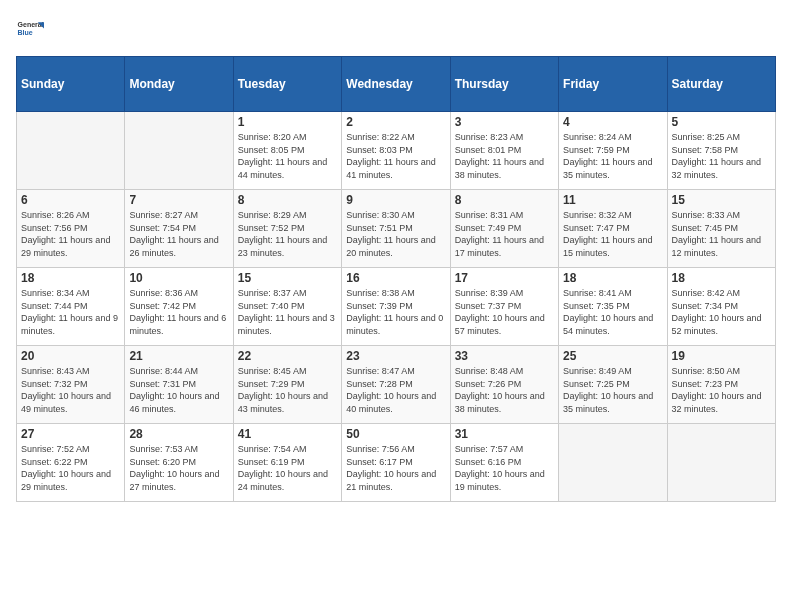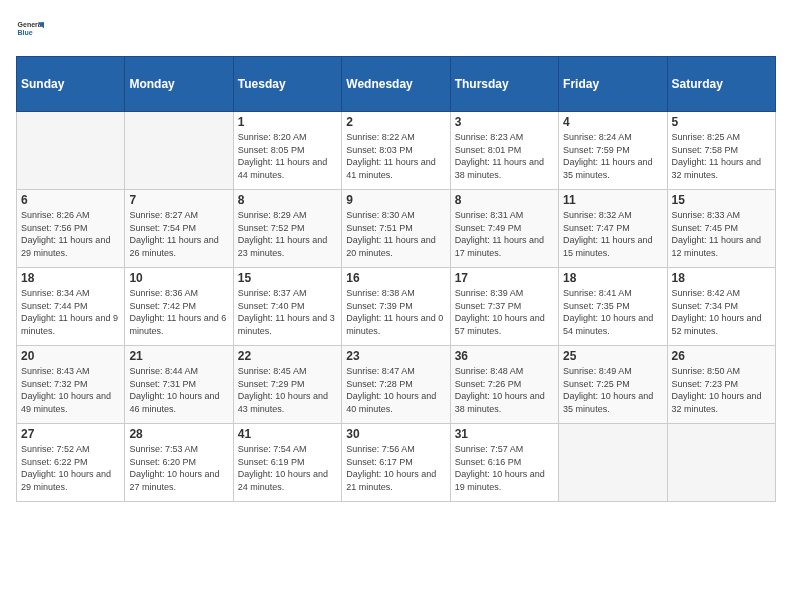--- a/index.html
+++ b/index.html
@@ -214,47 +214,47 @@
           </td>
           <td>
             <span class="day-number">22</span>
             <div class="day-info">Sunrise: 8:45 AM<br>Sunset: 7:29 PM<br>Daylight: 10 hours and 43 minutes.</div>
           </td>
           <td>
             <span class="day-number">23</span>
             <div class="day-info">Sunrise: 8:47 AM<br>Sunset: 7:28 PM<br>Daylight: 10 hours and 40 minutes.</div>
           </td>
           <td>
-            <span class="day-number">36</span>
+            <span class="day-number">33</span>
             <div class="day-info">Sunrise: 8:48 AM<br>Sunset: 7:26 PM<br>Daylight: 10 hours and 38 minutes.</div>
           </td>
           <td>
             <span class="day-number">25</span>
             <div class="day-info">Sunrise: 8:49 AM<br>Sunset: 7:25 PM<br>Daylight: 10 hours and 35 minutes.</div>
           </td>
           <td>
-            <span class="day-number">26</span>
+            <span class="day-number">19</span>
             <div class="day-info">Sunrise: 8:50 AM<br>Sunset: 7:23 PM<br>Daylight: 10 hours and 32 minutes.</div>
           </td>
         </tr>
         <tr>
           <td>
             <span class="day-number">27</span>
             <div class="day-info">Sunrise: 7:52 AM<br>Sunset: 6:22 PM<br>Daylight: 10 hours and 29 minutes.</div>
           </td>
           <td>
             <span class="day-number">28</span>
             <div class="day-info">Sunrise: 7:53 AM<br>Sunset: 6:20 PM<br>Daylight: 10 hours and 27 minutes.</div>
           </td>
           <td>
             <span class="day-number">41</span>
             <div class="day-info">Sunrise: 7:54 AM<br>Sunset: 6:19 PM<br>Daylight: 10 hours and 24 minutes.</div>
           </td>
           <td>
-            <span class="day-number">30</span>
+            <span class="day-number">50</span>
             <div class="day-info">Sunrise: 7:56 AM<br>Sunset: 6:17 PM<br>Daylight: 10 hours and 21 minutes.</div>
           </td>
           <td>
             <span class="day-number">31</span>
             <div class="day-info">Sunrise: 7:57 AM<br>Sunset: 6:16 PM<br>Daylight: 10 hours and 19 minutes.</div>
           </td>
           <td class="empty"></td>
           <td class="empty"></td>
         </tr>
       </tbody>

